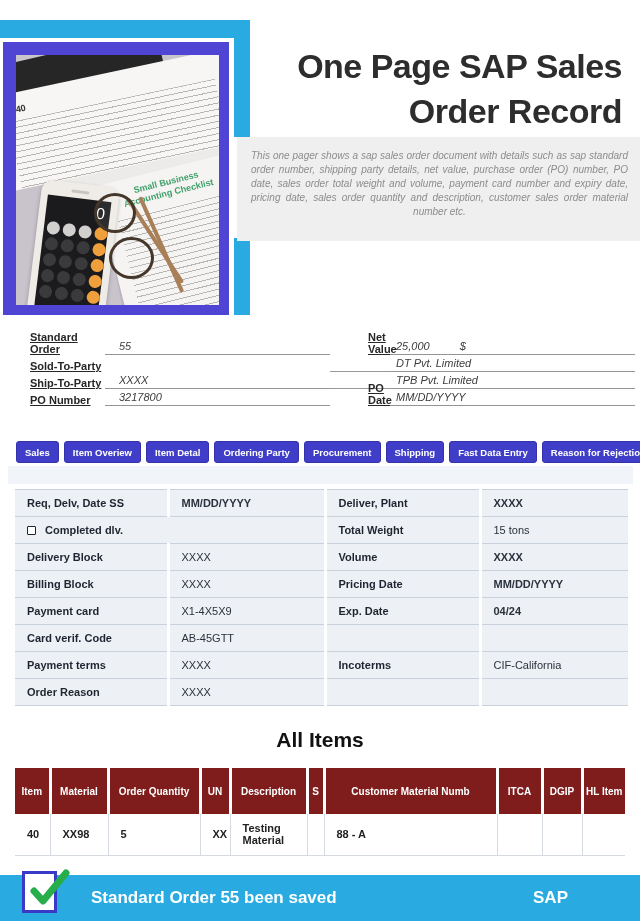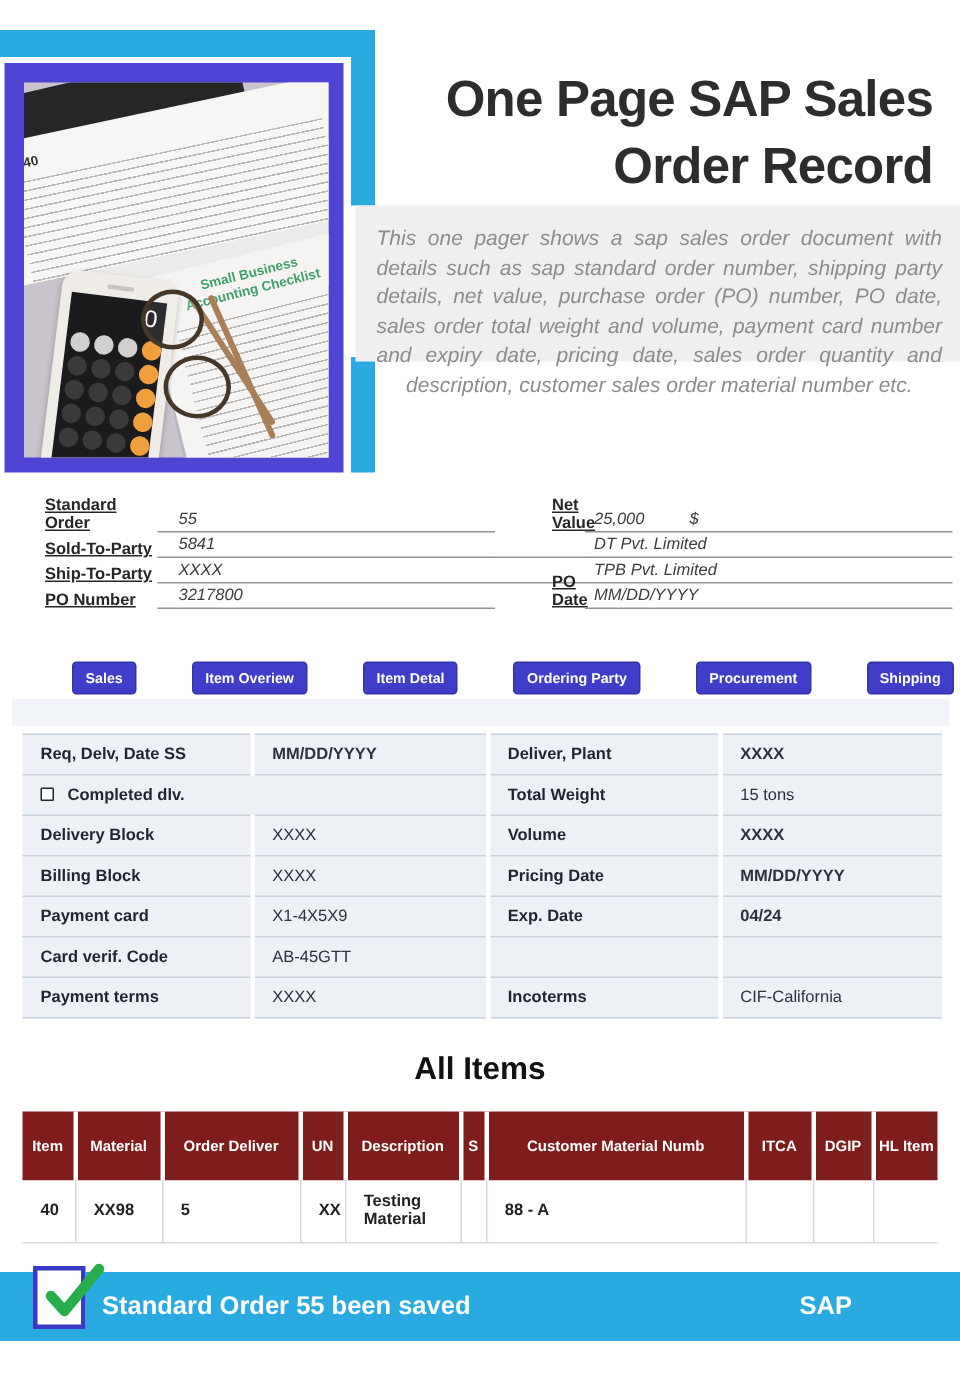--- a/index.html
+++ b/index.html
@@ -45,42 +45,42 @@
   .lens1 { left:78px; top:138px; width:42px; height:40px; }
   .lens2 { left:93px; top:182px; width:45px; height:42px; }
   .temple { position:absolute; background:#A97F58; height:4px; border-radius:2px; transform-origin:left center; }
   .temple1 { left:112px; top:142px; width:100px; transform:rotate(57deg); }
   .temple2 { left:124px; top:140px; width:104px; transform:rotate(66deg); }
 
   .title { position:absolute; right:18px; top:44px; width:395px; text-align:right;
            font-size:34px; font-weight:bold; color:#2D2D2D; line-height:1.32; letter-spacing:-0.5px; }
   .desc-box { position:absolute; left:237px; top:137px; width:403px; height:104px;
               background:#EFEFEF; padding:12px 12px 0 14px; }
-  .desc-box p { font-size:14px; font-style:italic; color:#8C8C8C; line-height:1.4;
+  .desc-box p { font-size:10px; font-style:italic; color:#8C8C8C; line-height:1.4;
                 text-align:justify; text-align-last:center; }
 
   
   .order-form { display:flex; padding:23px 5px 0 30px; }
   .of-col { }
   .of-col.left  { width:300px; }
   .of-col.right { width:305px; }
   .of-row { display:flex; align-items:flex-end; height:17px; font-size:11px; }
   .of-label { font-weight:bold; color:#262626;text-decoration:underline; }
   .left  .of-label { width:75px; }
   .right .of-label { width:60px;padding-left:38px; }
   .of-label.ul { border-bottom:1px solid #999; align-self:flex-end; height:15px; }
   .of-value { flex:1; border-bottom:1px solid #949494; padding:0 0 1px 14px; color:#3c3c3c; min-height:15px;font-style:italic; }
   .right .of-value { padding-left:6px; }
   .of-suffix { margin-left:30px; }
 
   
   .tabs { display:flex; gap:5px; margin:35px 0 0 16px; }
   .tab { background:#403EC8; color:#fff; font-size:9.5px; font-weight:bold;
          height:22px; line-height:22px; padding:0 8px; border-radius:3px;
-         border:1px solid #3432A9; white-space:nowrap;margin-left:32px; }
+         border:1px solid #3432A9; white-space:nowrap; }
 
   
   .panel-strip { margin:3px auto 0; width:625px; height:18px; background:#F1F5F9; }
   table { border-collapse:collapse; }
   .details { width:610px; margin:5px 0 12px 15px; table-layout:fixed; }
   .details td { height:27px; background:#EDF0F4; font-size:11px; color:#1E2430;
                 padding:0 6px 0 12px; border-top:1px solid #C9D2DC; border-bottom:1px solid #C9D2DC;
                 vertical-align:middle; }
   .details td + td { border-left:3px solid #fff; }
   .details .lbl { font-weight:bold; }
@@ -94,21 +94,21 @@
   .items { width:610px; margin:16px 0 0 15px; table-layout:fixed; }
   .items th { background:#7f1d1d; color:#fff; font-size:10px; font-weight:bold;
               height:46px; text-align:center; padding:0 2px; }
   .items th + th, .items td + td { border-left:3px solid #fff; }
   .items td { height:41px; background:#fff; font-size:11px; font-weight:bold; color:#222;
               padding:0 4px 0 12px; border-bottom:1px solid #D5DAE0; vertical-align:middle; }
   .items td + td { border-left:1px solid #D5DAE0; }
 
   
   .status-bar { position:relative; margin-top:19px; width:640px; height:46px; background:#29ABE2;
-                display:flex; align-items:center; }
+                display:flex; align-items:center;padding-left:23px; }
   .saved-box { position:absolute; left:22px; top:-4px; width:35px; height:42px;
                background:#fff; border:3px solid #3A3AC8; }
   .saved-box svg { position:absolute; left:1px; top:-11px; }
   .status-msg { margin-left:68px; color:#fff; font-size:17px; font-weight:bold; }
   .brand { position:absolute; right:72px; color:#fff; font-size:17px; font-weight:bold; }
 </style>
 </head>
 <body>
 
 <div class="hero">
@@ -179,21 +179,20 @@
 </div>
 
 <div class="order-form">
   <div class="of-col left">
     <div class="of-row">
       <span class="of-label">Standard Order</span>
       <span class="of-value">55</span>
     </div>
     <div class="of-row">
       <span class="of-label">Sold-To-Party</span>
-      <span class="of-value">5841</span>
     </div>
     <div class="of-row">
       <span class="of-label">Ship-To-Party</span>
       <span class="of-value">XXXX</span>
     </div>
     <div class="of-row">
       <span class="of-label">PO Number</span>
       <span class="of-value">3217800</span>
     </div>
   </div>
@@ -270,20 +269,26 @@
     <td class="lbl">Card verif. Code</td>
     <td class="val">AB-45GTT</td>
     <td class="lbl"></td>
     <td class="val"></td>
   </tr>
   <tr>
     <td class="lbl">Payment terms</td>
     <td class="val">XXXX</td>
     <td class="lbl">Incoterms</td>
     <td class="val">CIF-California</td>
+  </tr>
+  <tr>
+    <td class="lbl">Order Reason</td>
+    <td class="val">XXXX</td>
+    <td class="lbl"></td>
+    <td class="val"></td>
   </tr>
 </tbody>
   </table>
 
 <div class="all-items-title">All Items</div>
 <table class="items">
   <colgroup>
     <col style="width:35px">
       <col style="width:58px">
       <col style="width:92px">
@@ -292,21 +297,21 @@
     <col style="width:17px">
       <col style="width:173px">
       <col style="width:45px">
       <col style="width:40px">
       <col style="width:43px">
   </colgroup>
   <tbody>
       <tr>
     <th>Item</th>
     <th>Material</th>
-    <th>Order Deliver</th>
+    <th>Order Quantity</th>
     <th>UN</th>
     <th>Description</th>
     <th>S</th>
     <th>Customer Material Numb</th>
     <th>ITCA</th>
     <th>DGIP</th>
     <th>HL Item</th>
   </tr>
   <tr>
     <td>40</td>

